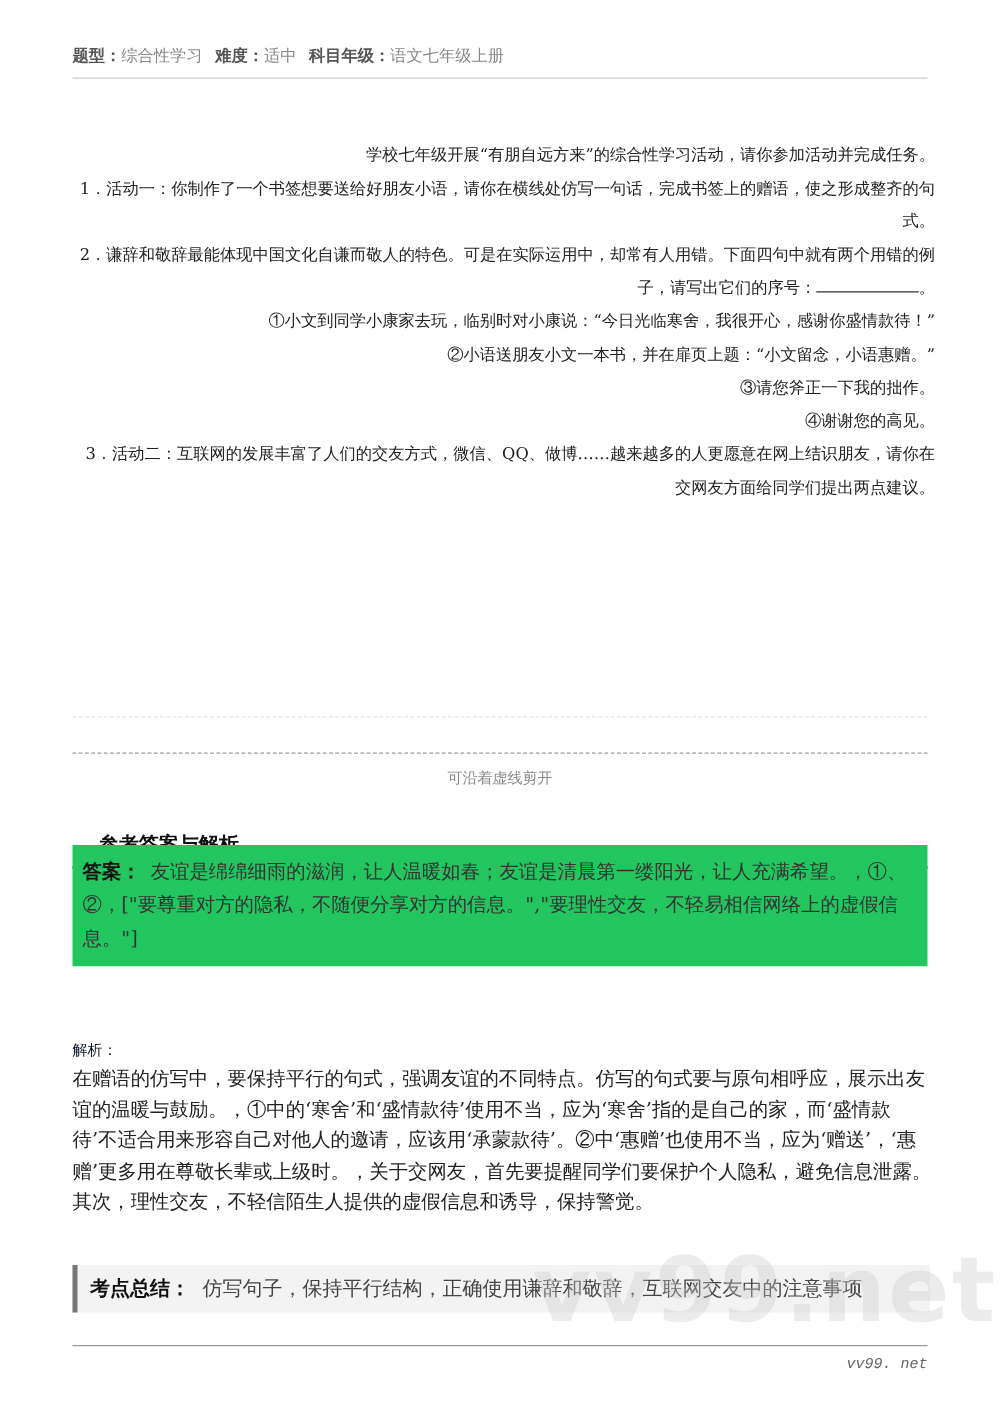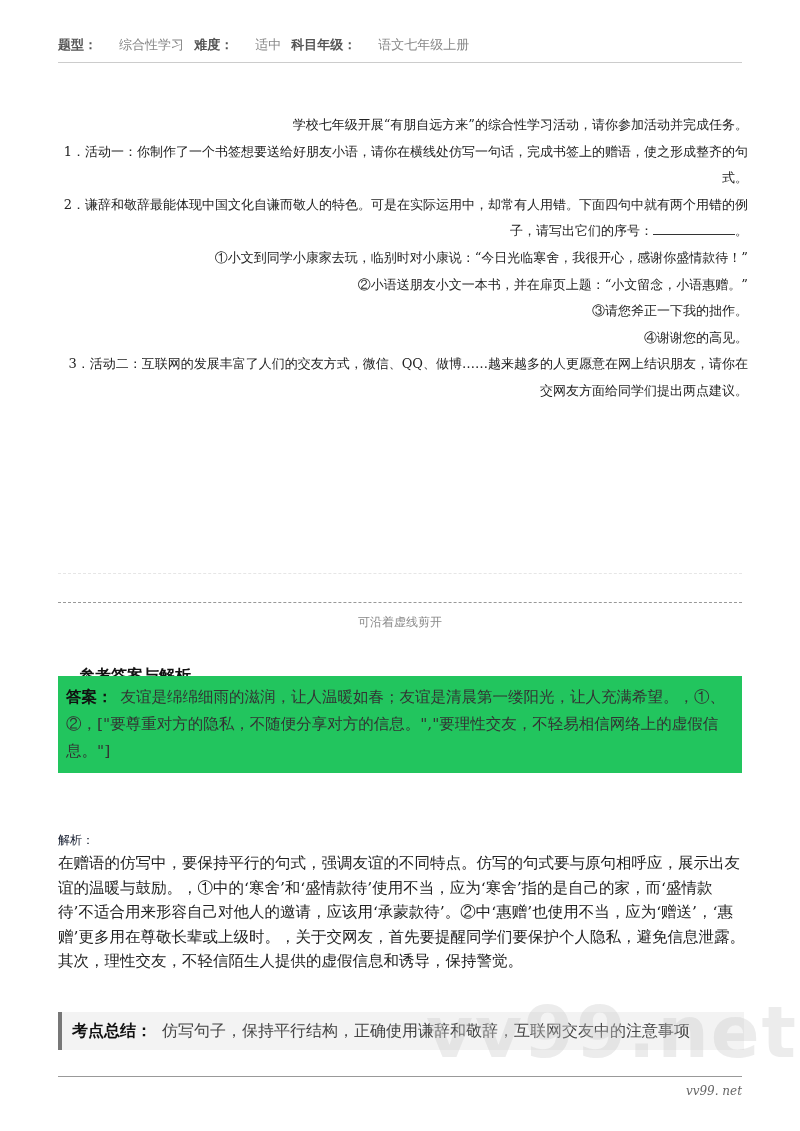--- a/index.html
+++ b/index.html
@@ -1,39 +1,39 @@
 <!DOCTYPE html>
 <html><head>
 <meta charset="utf-8">
 <style>
   html, body { margin: 0; padding: 0; background: #ffffff; }
   body { width: 800px; height: 1131px; position: relative; overflow: hidden;
          font-family: "DejaVu Serif", "Liberation Serif", serif; color: #222; }
   .page { position: absolute; left: 58px; top: 0; width: 684px; }
   .meta { position: absolute; top: 36px; left: 0; font-size: 13px; color: #888; white-space: nowrap; }
   .meta b { color: #555; font-family: "DejaVu Sans", sans-serif; font-weight: bold; }
-  .meta .val { margin-right: 6px; margin-left: 22px; }
+  .meta .val { margin-right: 6px; }
   .meta-rule { position: absolute; top: 62px; left: 0; width: 684px; height: 1px; background: #ccc; }
   .q { position: absolute; top: 112px; left: 0; width: 690px; font-size: 13px; line-height: 26.6px; color: #222; text-align: right; }
   .q p { margin: 0; }
   .blank { display: inline-block; border-bottom: 1px solid #333; height: 14px; vertical-align: baseline; }
   .dash1 { position: absolute; top: 573px; left: 0; width: 684px; border-top: 1px dashed #e6e6e6; }
   .dash2 { position: absolute; top: 602px; left: 0; width: 684px; border-top: 1px dashed #999; }
   .cut { position: absolute; top: 614px; left: 0; width: 684px; text-align: center; font-size: 12px; color: #888; }
   .ans-title { position: absolute; top: 666px; left: 0; font-size: 16px; font-weight: bold; font-family: "DejaVu Sans", sans-serif; color: #111; margin-left: 21px; }
   .ans-rule { position: absolute; top: 693px; left: 0; width: 684px; height: 2px; background: #333; }
   .ans-box { position: absolute; top: 676px; left: 0; width: 668px; padding: 8px 8px; background: #22c55e; font-size: 15.5px; line-height: 27px; color: #333; }
   .ans-box b { font-family: "DejaVu Sans", sans-serif; color: #111; margin-right: 8px; }
   .ana-title { position: absolute; top: 832px; left: 0; font-size: 12px; font-weight: normal; font-family: "DejaVu Sans", sans-serif; color: #0f172a; }
   .ana { position: absolute; top: 851px; left: 0; width: 690px; font-size: 15.5px; line-height: 24.5px; color: #222; }
   .kd { position: absolute; top: 1012px; left: 0; width: 672px; height: 38px; background: #f3f3f3; border-left: 4px solid #777; padding-left: 10px; font-size: 16px; line-height: 38px; color: #444; }
   .kd b { font-family: "DejaVu Sans", sans-serif; color: #111; margin-right: 10px; }
   .watermark { position: absolute; top: 990px; left: 368px; font-size: 72px; font-weight: bold; font-family: "DejaVu Sans", sans-serif; color: rgba(200,200,200,0.35); letter-spacing: 2px; pointer-events: none; }
   .foot-rule { position: absolute; top: 1076px; left: 0; width: 684px; height: 1px; background: #999; }
-  .foot { position: absolute; top: 1084px; right: 0; font-size: 12px; font-style: italic; color: #666; }
+  .foot { position: absolute; top: 1084px; right: 0; font-size: 12px; font-style: italic; color: #666; font-family: Liberation Mono, monospace; }
 </style>
 </head>
 <body>
 
 <div class="page">
 
   <div class="meta">
     <b>题型：</b><span class="val">综合性学习</span>
     <b>难度：</b><span class="val">适中</span>
     <b>科目年级：</b><span class="val">语文七年级上册</span>

